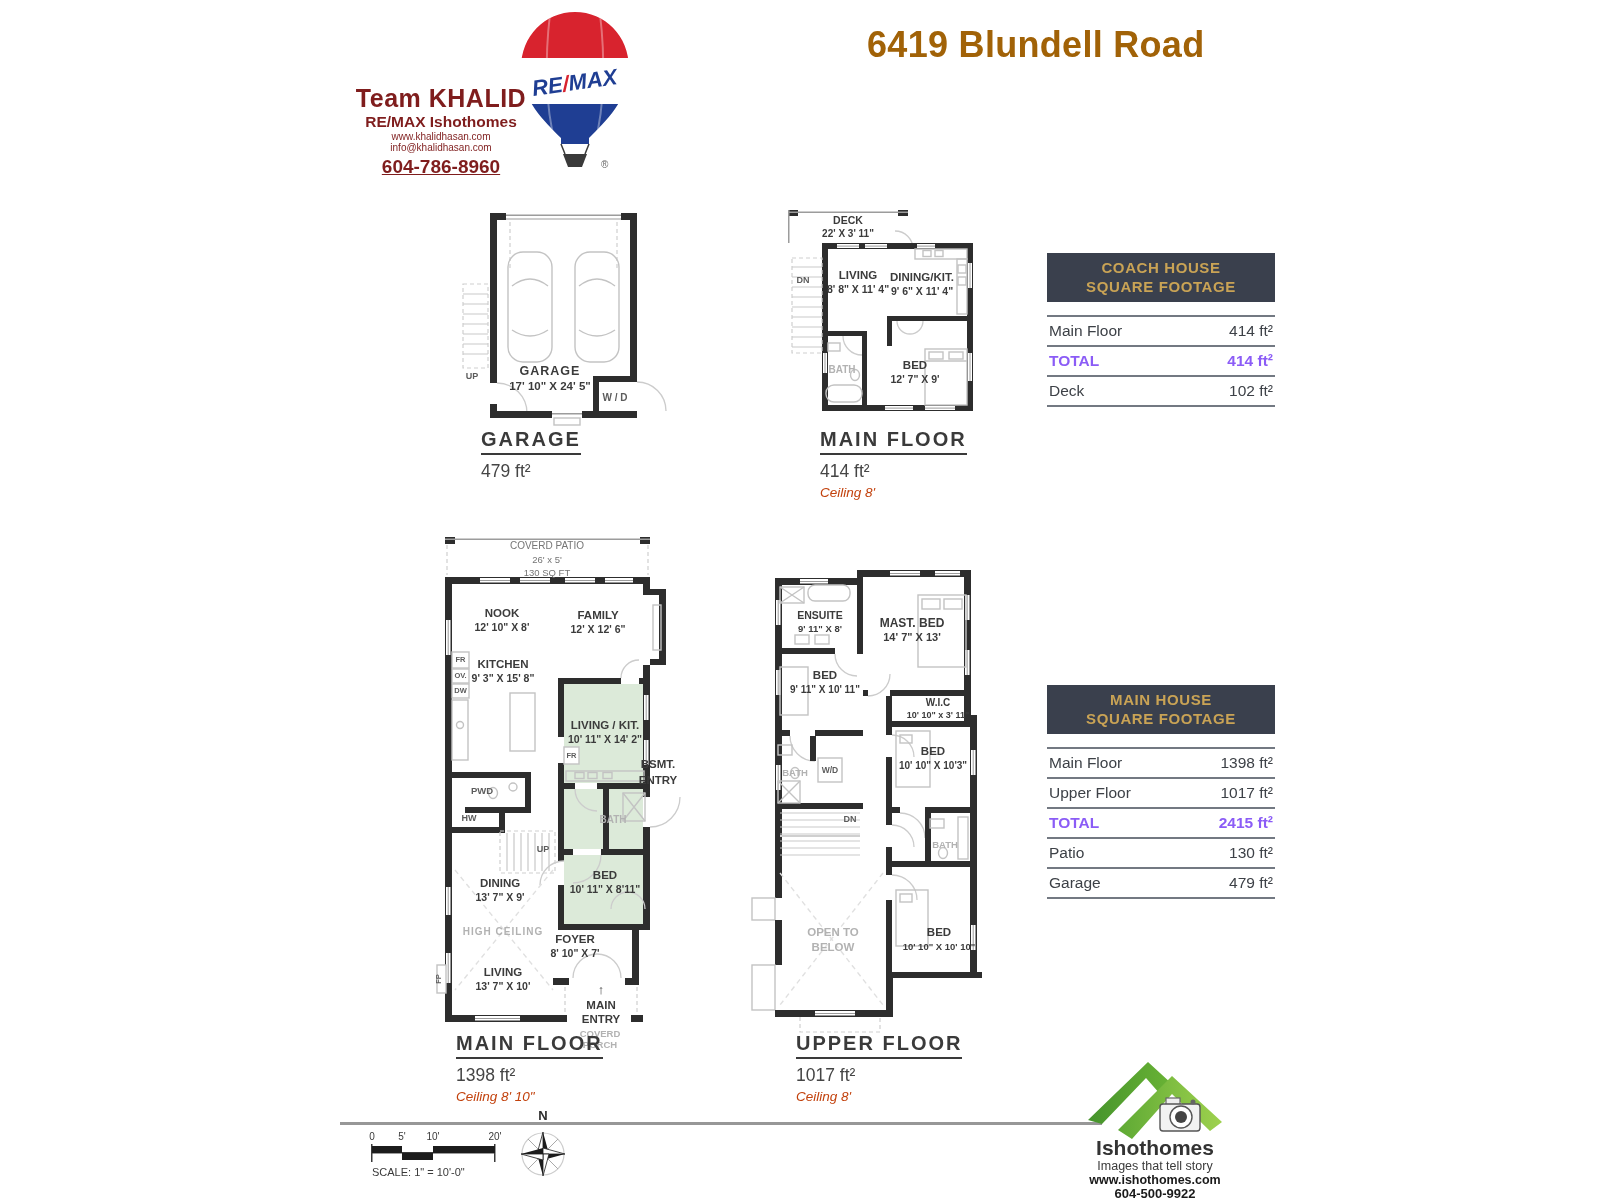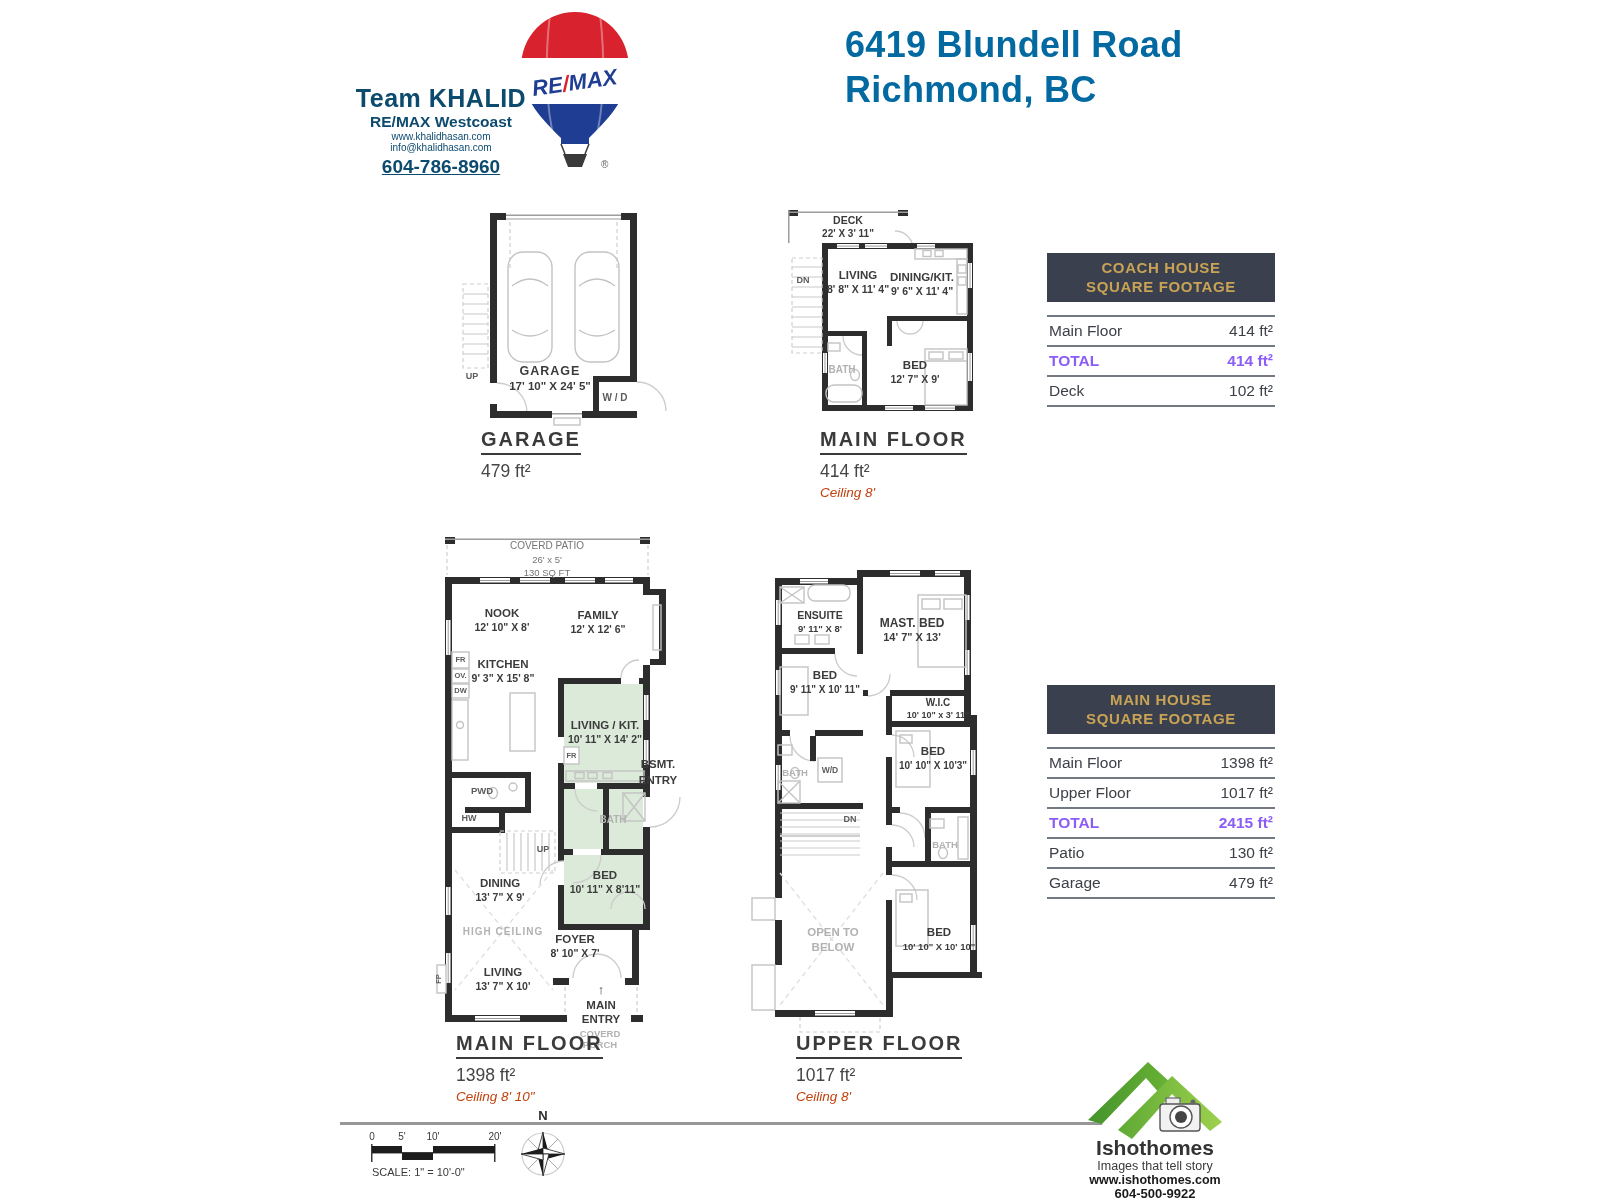--- a/index.html
+++ b/index.html
@@ -1,26 +1,26 @@
 <!DOCTYPE html>
 <html><head>
 <meta charset="utf-8">
 <style>
   html,body { margin:0; padding:0; background:#fff; }
   .page { position:relative; width:1600px; height:1200px; background:#ffffff;
           font-family:"Liberation Sans", sans-serif; overflow:hidden; }
 
   
-  .brand { position:absolute; left:350px; top:84px; width:182px; text-align:center; color:#0c4a6e; }
+  .brand { position:absolute; left:350px; top:84px; width:182px; text-align:center; color:#7f1d1d; }
   .brand-team  { font-size:25px; font-weight:bold; letter-spacing:.5px; }
   .brand-co    { font-size:15.5px; font-weight:bold; }
   .brand-web, .brand-email { font-size:10px; }
   .brand-phone { font-size:19px; font-weight:bold; margin-top:3px;text-decoration:underline; }
-  .address { position:absolute; left:845px; top:22px; font-size:36px; font-weight:bold;
-             color:#0369a1; line-height:45px; letter-spacing:.3px; }
+  .address { position:absolute; left:867px; top:22px; font-size:36px; font-weight:bold;
+             color:#a16207; line-height:45px; letter-spacing:.3px; }
 
   
   .plan-label { position:absolute; color:#3a3a3a; }
   .plan-title { font-size:20px; font-weight:bold; letter-spacing:2px; color:#3a3a3a;
                 border-bottom:2.5px solid #3a3a3a; padding-bottom:2px; display:inline-block; }
   .plan-area  { font-size:17.5px; color:#454545; margin-top:6px; }
   .plan-ceiling { font-size:13.5px; font-style:italic; color:#c2410c; margin-top:3px; }
 
   
   .sq-table { position:absolute; width:228px;margin-left:44px; }
@@ -55,21 +55,21 @@
   .xdash { fill:none; stroke:#e0e0e0; stroke-width:1.4; stroke-dasharray:5 4; }
   .green { fill:#dcead9; }
 </style>
 </head>
 <body>
 
 <div class="page">
 
   <div class="brand">
     <div class="brand-team">Team KHALID</div>
-    <div class="brand-co">RE/MAX Westcoast</div>
+    <div class="brand-co">RE/MAX Ishothomes</div>
     <div class="brand-web">www.khalidhasan.com</div>
     <div class="brand-email">info@khalidhasan.com</div>
     <div class="brand-phone">604-786-8960</div>
   </div>
 
   <svg style="position:absolute;left:505px;top:6px;" width="140" height="168" viewBox="0 0 140 168">
     <defs>
       <clipPath id="balloonClip">
         <path d="M70,6 C100,6 124,30 124,62 C124,94 100,116 84,132 L84,138 L56,138 L56,132 C40,116 16,94 16,62 C16,30 40,6 70,6 Z"></path>
       </clipPath>
@@ -84,21 +84,20 @@
     <text x="70" y="84" text-anchor="middle" font-size="22" font-weight="bold" font-style="italic" transform="rotate(-8 70 80)">
       <tspan fill="#1f3e93">RE</tspan><tspan fill="#d8232e">/</tspan><tspan fill="#1f3e93">MAX</tspan>
     </text>
     <path d="M56,138 L60,148 M84,138 L80,148" stroke="#3a3a3a" stroke-width="1.5"></path>
     <path d="M58,148 L82,148 L77,161 L63,161 Z" fill="#3a3a3a"></path>
     <text x="96" y="162" font-size="10" fill="#666">®</text>
   </svg>
 
   <div class="address">
     <div>6419 Blundell Road</div>
-    <div>Richmond, BC</div>
   </div>
 
   <svg style="position:absolute;left:455px;top:208px;" width="220" height="220" viewBox="0 0 220 220">
     <g>
       <rect class="wall" x="35" y="5" width="16" height="7"></rect>
       <rect class="wall" x="166" y="5" width="16" height="7"></rect>
       <rect class="thinw" x="51" y="6.5" width="115" height="1.5"></rect>
       <rect class="thinw" x="51" y="10.5" width="115" height="1"></rect>
       <path class="dash" d="M55,14 V60 M162,14 V60"></path>
       <rect class="wall" x="35" y="5" width="7" height="170"></rect>

